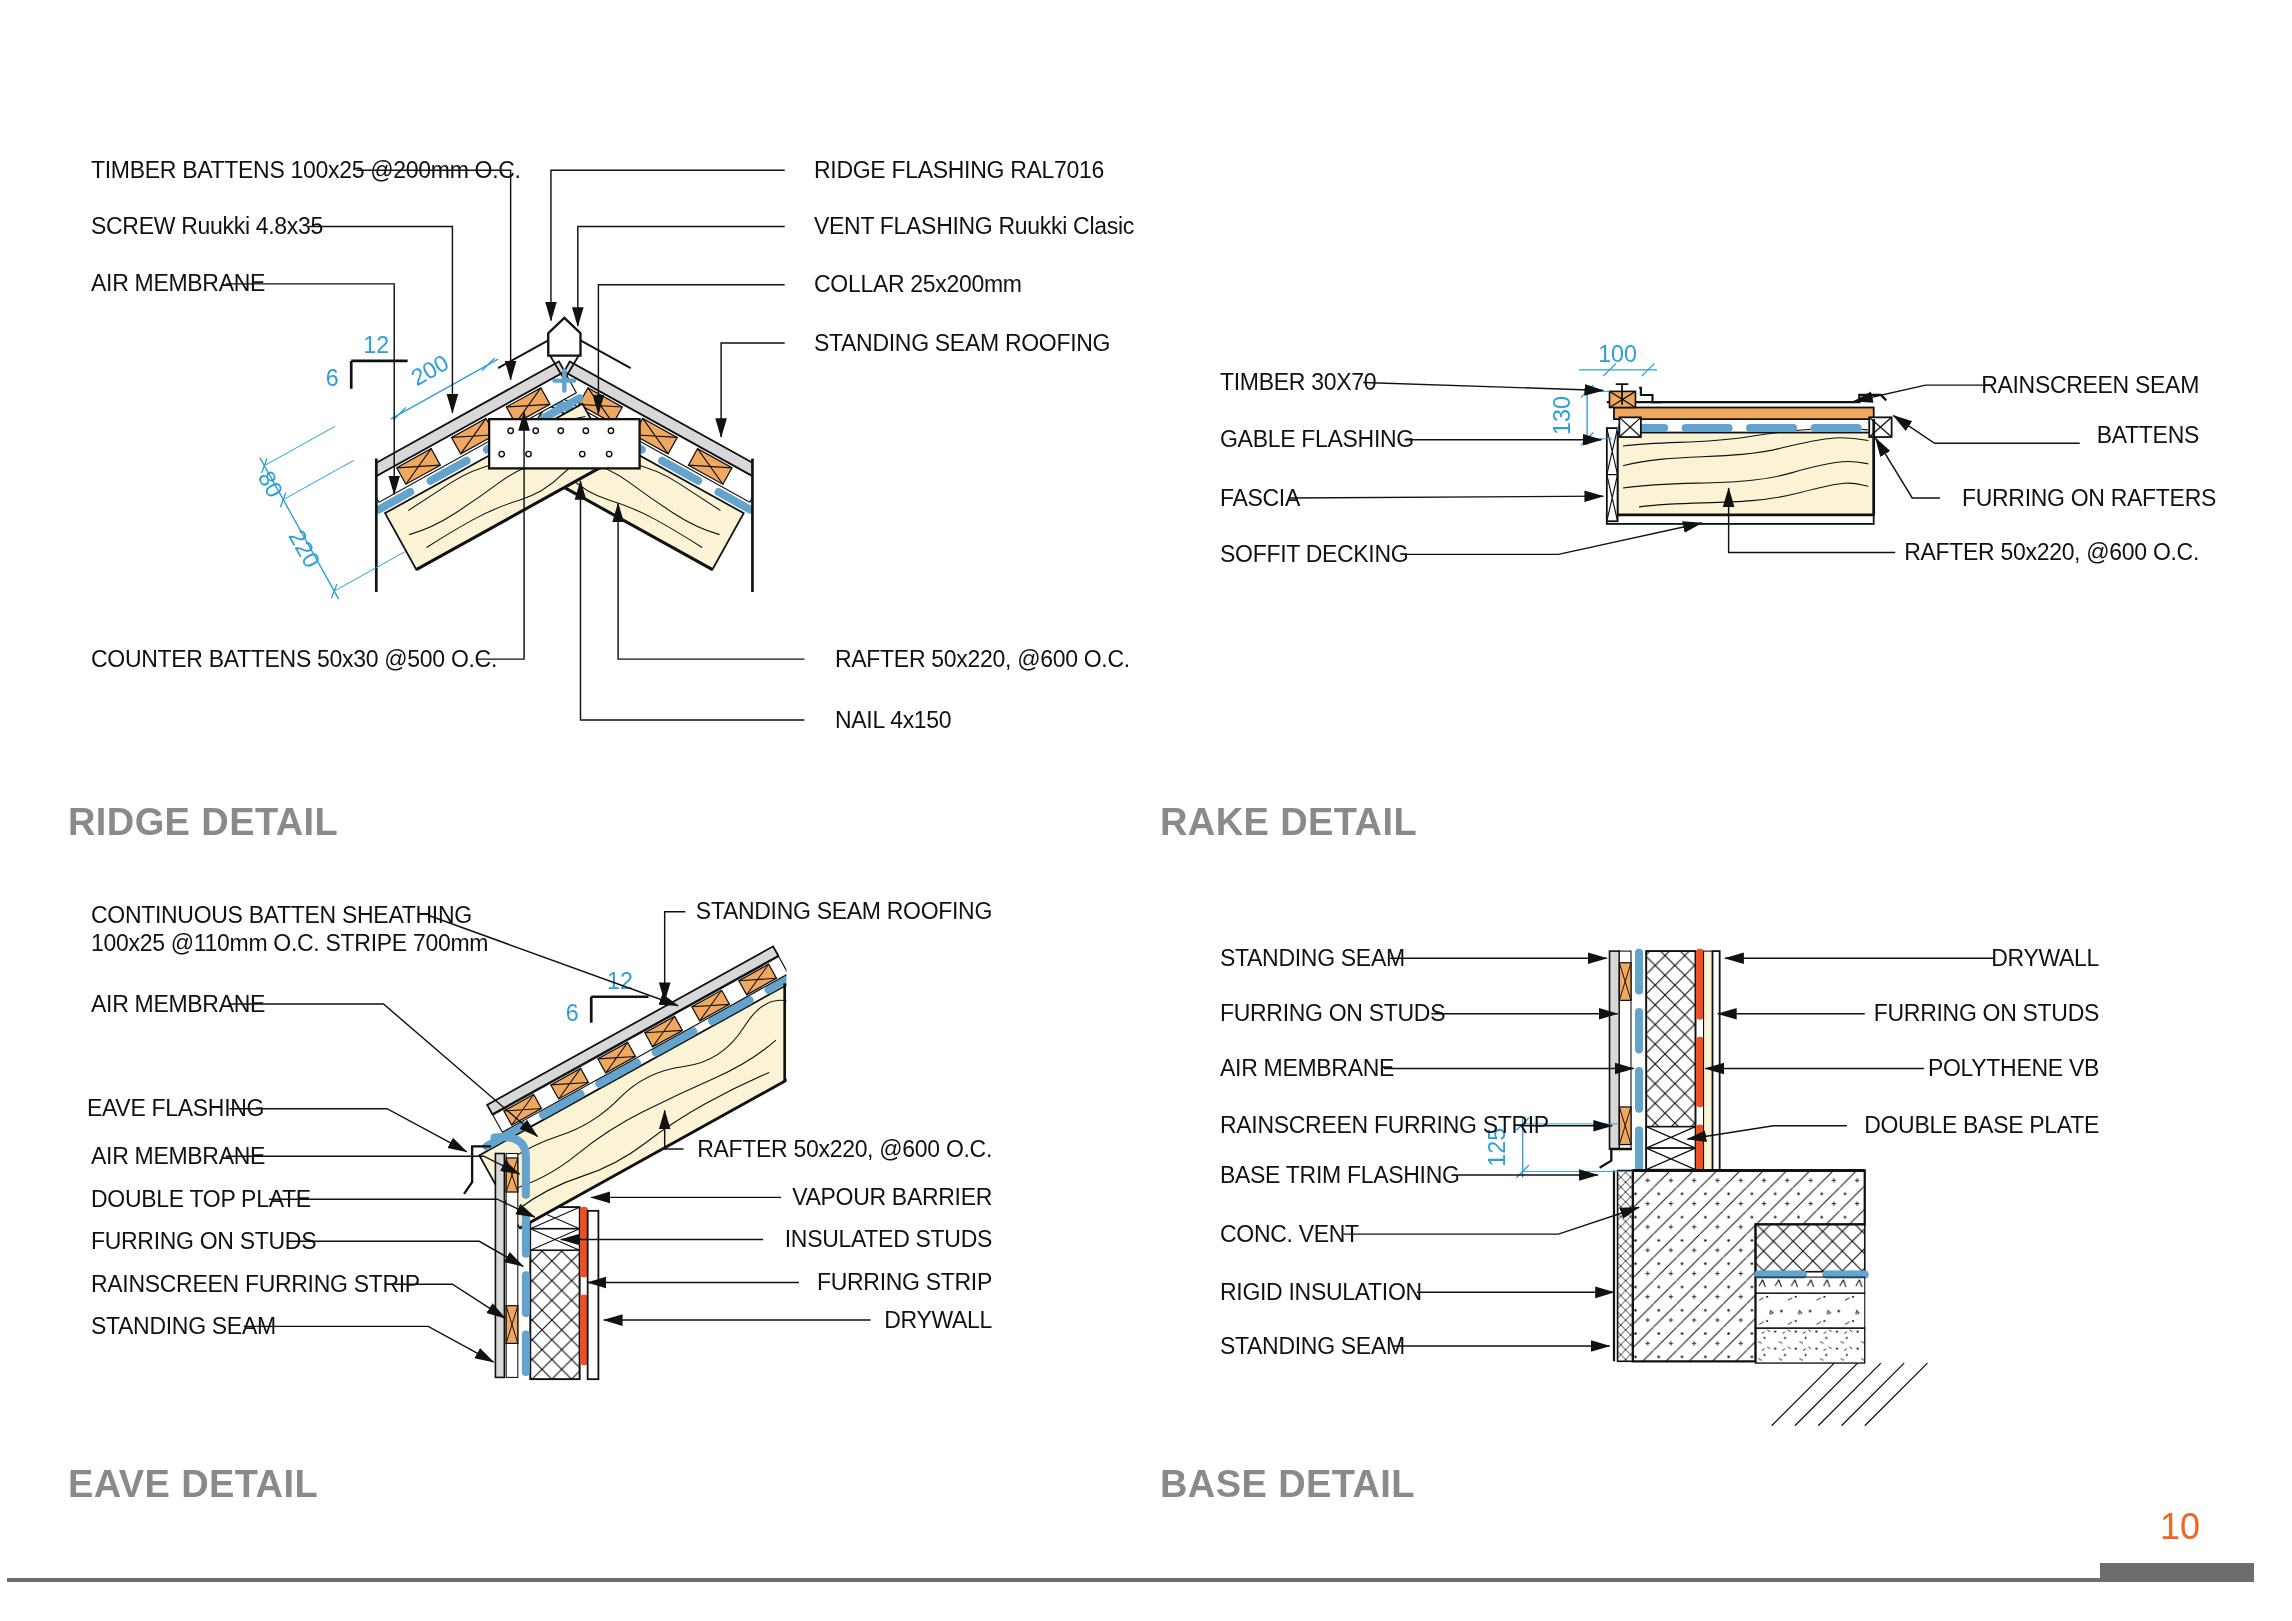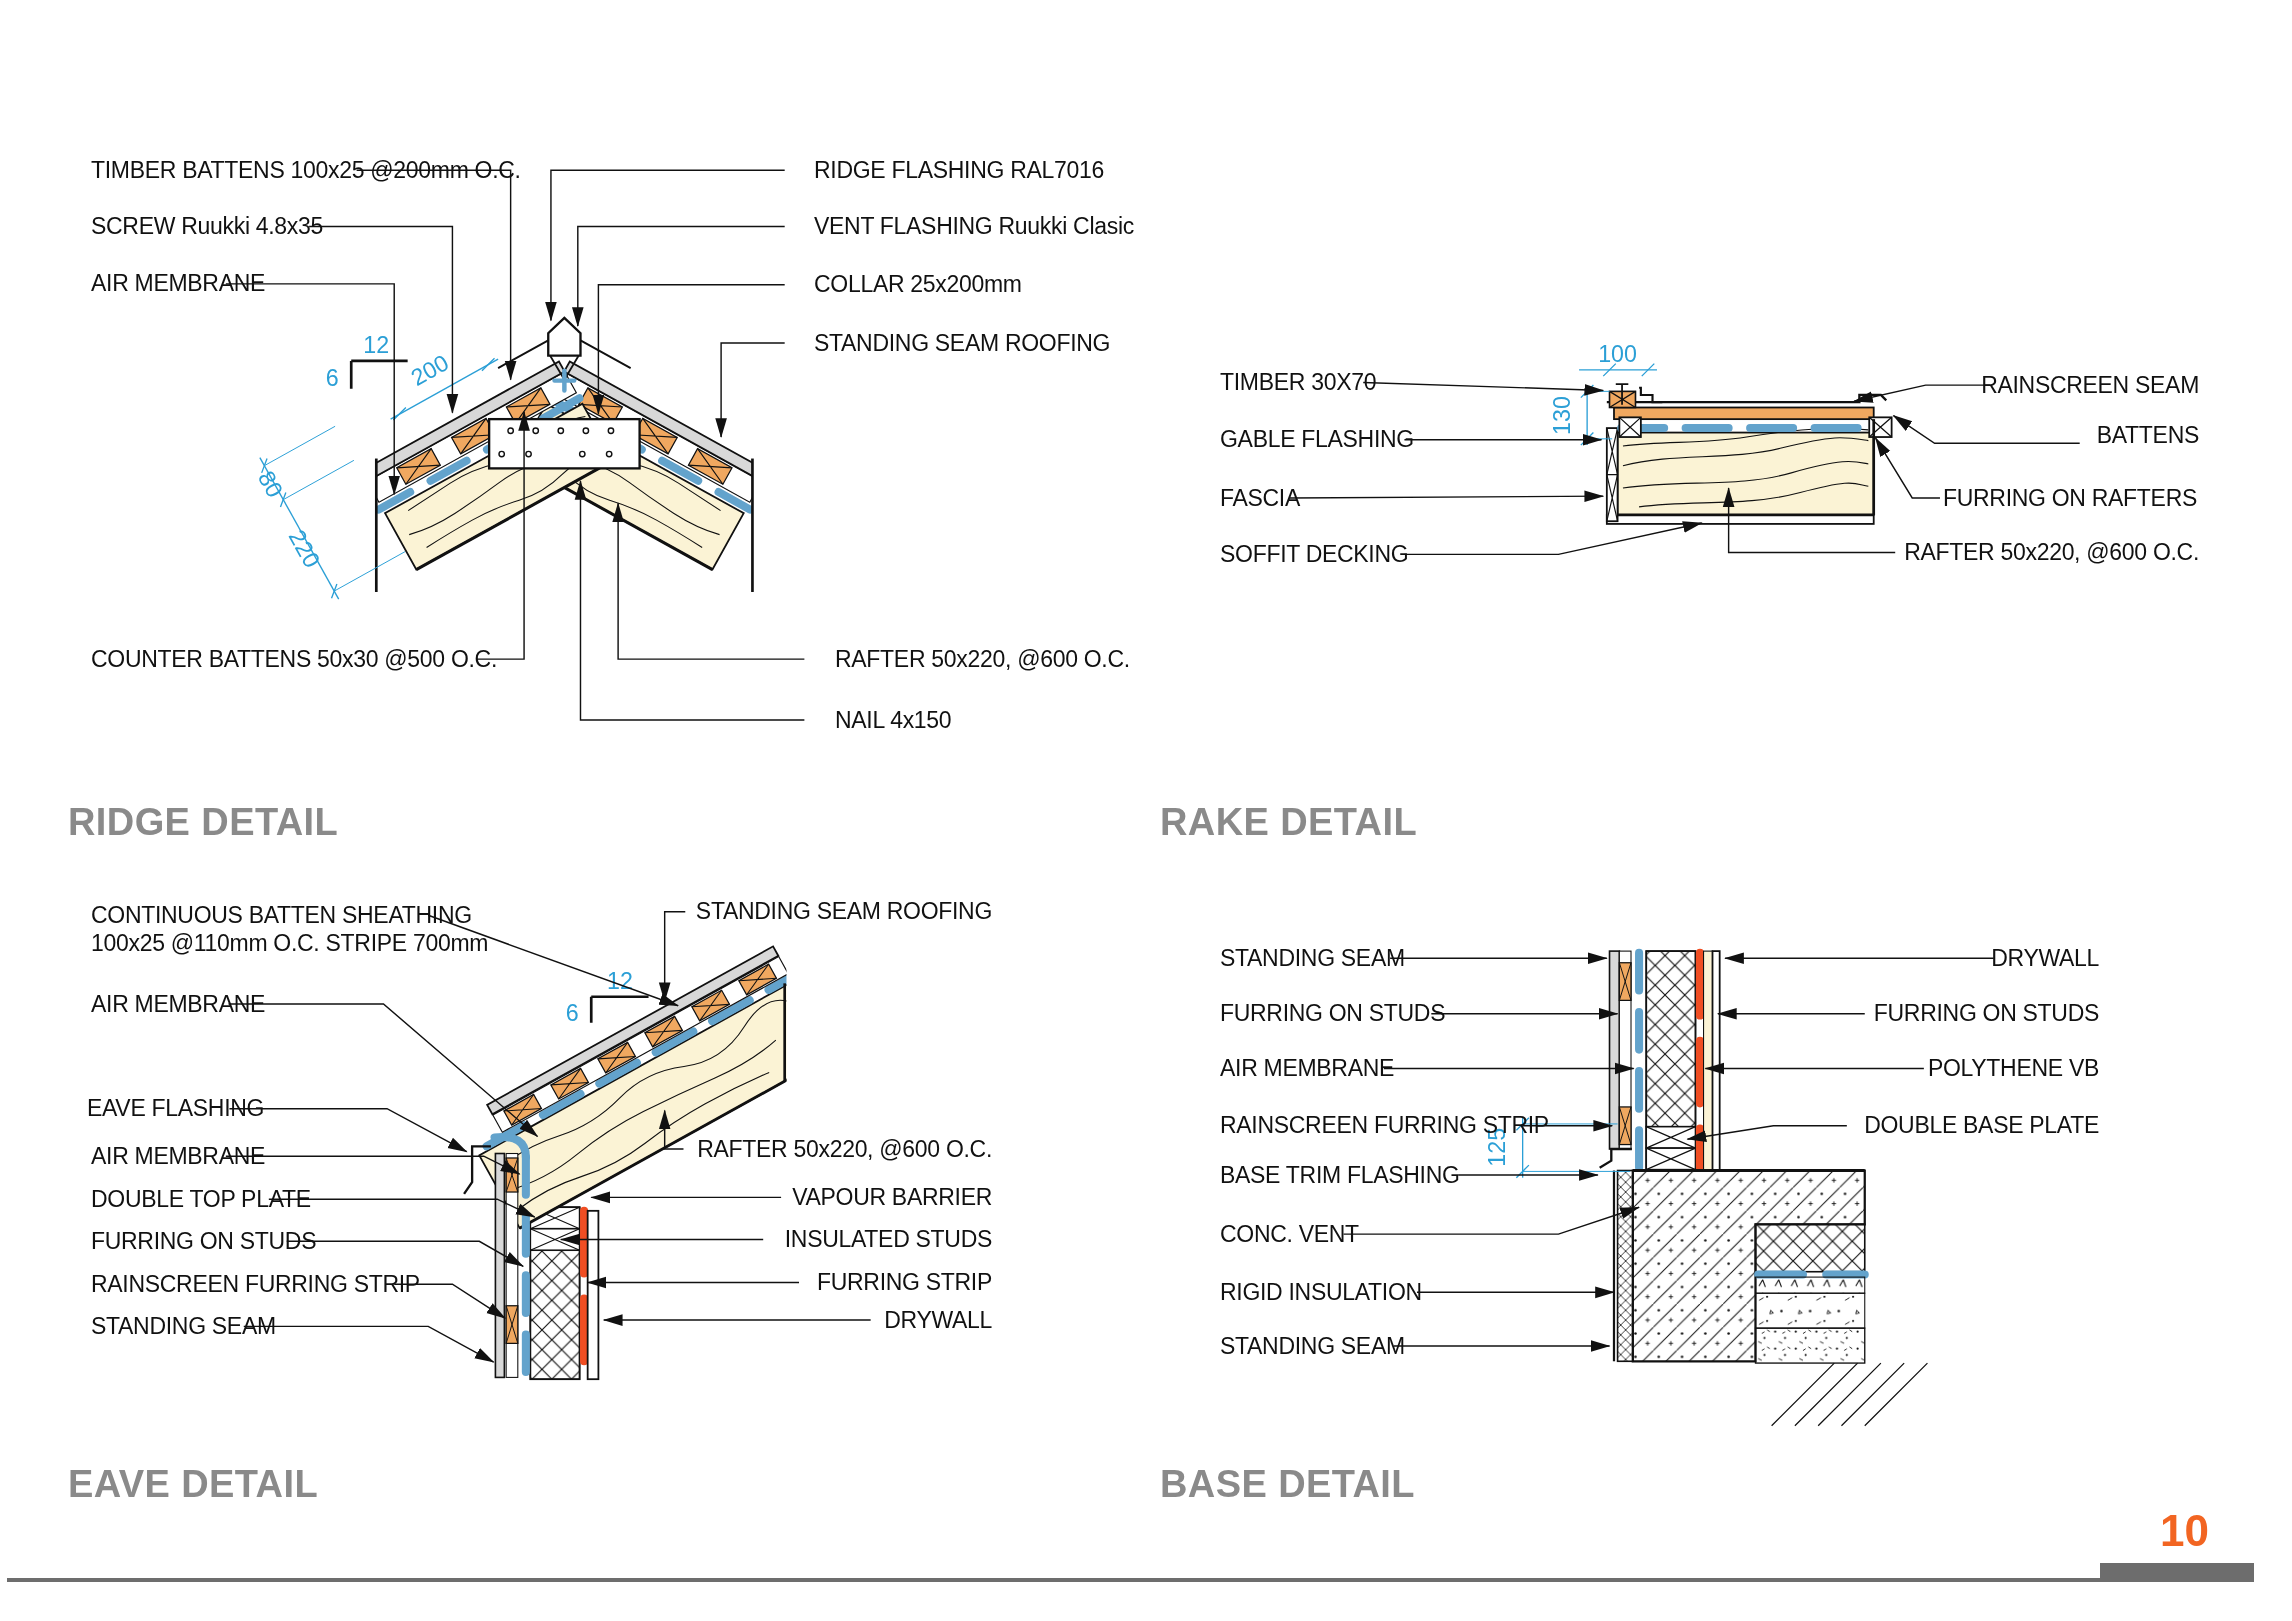--- a/index.html
+++ b/index.html
@@ -3,21 +3,21 @@
 <meta charset="utf-8">
 <style>
   html,body{margin:0;padding:0;background:#fff;}
   #page{position:relative;width:2293px;height:1621px;background:#fff;overflow:hidden;
         font-family:"Liberation Sans",sans-serif;}
   #cad{position:absolute;left:0;top:0;}
   .lbl{position:absolute;font-size:23px;line-height:27px;color:#111;white-space:nowrap;
        letter-spacing:-0.3px;margin-left:24px;}
   .ttl{position:absolute;font-size:38px;font-weight:bold;color:#8a8a8a;white-space:nowrap;
        letter-spacing:0.4px;}
-  .pagenum{position:absolute;font-size:44px;font-weight:bold;color:#f26522;}
+  .pagenum{position:absolute;font-size:36px;font-weight:normal;color:#f26522;}
   .footer-line{position:absolute;left:7.2px;top:1578px;width:2243px;height:3.6px;background:#6d6d6d;}
   .footer-block{position:absolute;left:2100px;top:1563px;width:154px;height:19px;background:#6d6d6d;}
 </style>
 </head>
 <body>
 
 <div id="page">
 
 <svg id="cad" width="2293" height="1621" viewBox="0 0 2560 1810">
   <defs>
@@ -320,21 +320,21 @@
 <div class="lbl" style="left:811px;top:646px">RAFTER 50x220, @600 O.C.</div>
 <div class="lbl" style="left:811px;top:707px">NAIL 4x150</div>
 
 <div class="lbl" style="left:1196px;top:369px">TIMBER 30X70</div>
 <div class="lbl" style="left:1196px;top:426px">GABLE FLASHING</div>
 <div class="lbl" style="left:1196px;top:485px">FASCIA</div>
 <div class="lbl" style="left:1196px;top:541px">SOFFIT DECKING</div>
 
 <div class="lbl" style="right:94px;top:372px">RAINSCREEN SEAM</div>
 <div class="lbl" style="right:94px;top:422px">BATTENS</div>
-<div class="lbl" style="right:96px;top:485px">FURRING ON RAFTERS</div>
+<div class="lbl" style="right:77px;top:485px">FURRING ON RAFTERS</div>
 <div class="lbl" style="right:94px;top:539px">RAFTER 50x220, @600 O.C.</div>
 
 <div class="lbl" style="left:67px;top:902px">CONTINUOUS BATTEN SHEATHING</div>
 <div class="lbl" style="left:67px;top:930px">100x25 @110mm O.C. STRIPE 700mm</div>
 <div class="lbl" style="left:67px;top:991px">AIR MEMBRANE</div>
 <div class="lbl" style="left:63px;top:1095px">EAVE FLASHING</div>
 <div class="lbl" style="left:67px;top:1143px">AIR MEMBRANE</div>
 <div class="lbl" style="left:67px;top:1186px">DOUBLE TOP PLATE</div>
 <div class="lbl" style="left:67px;top:1228px">FURRING ON STUDS</div>
 <div class="lbl" style="left:67px;top:1271px">RAINSCREEN FURRING STRIP</div>

